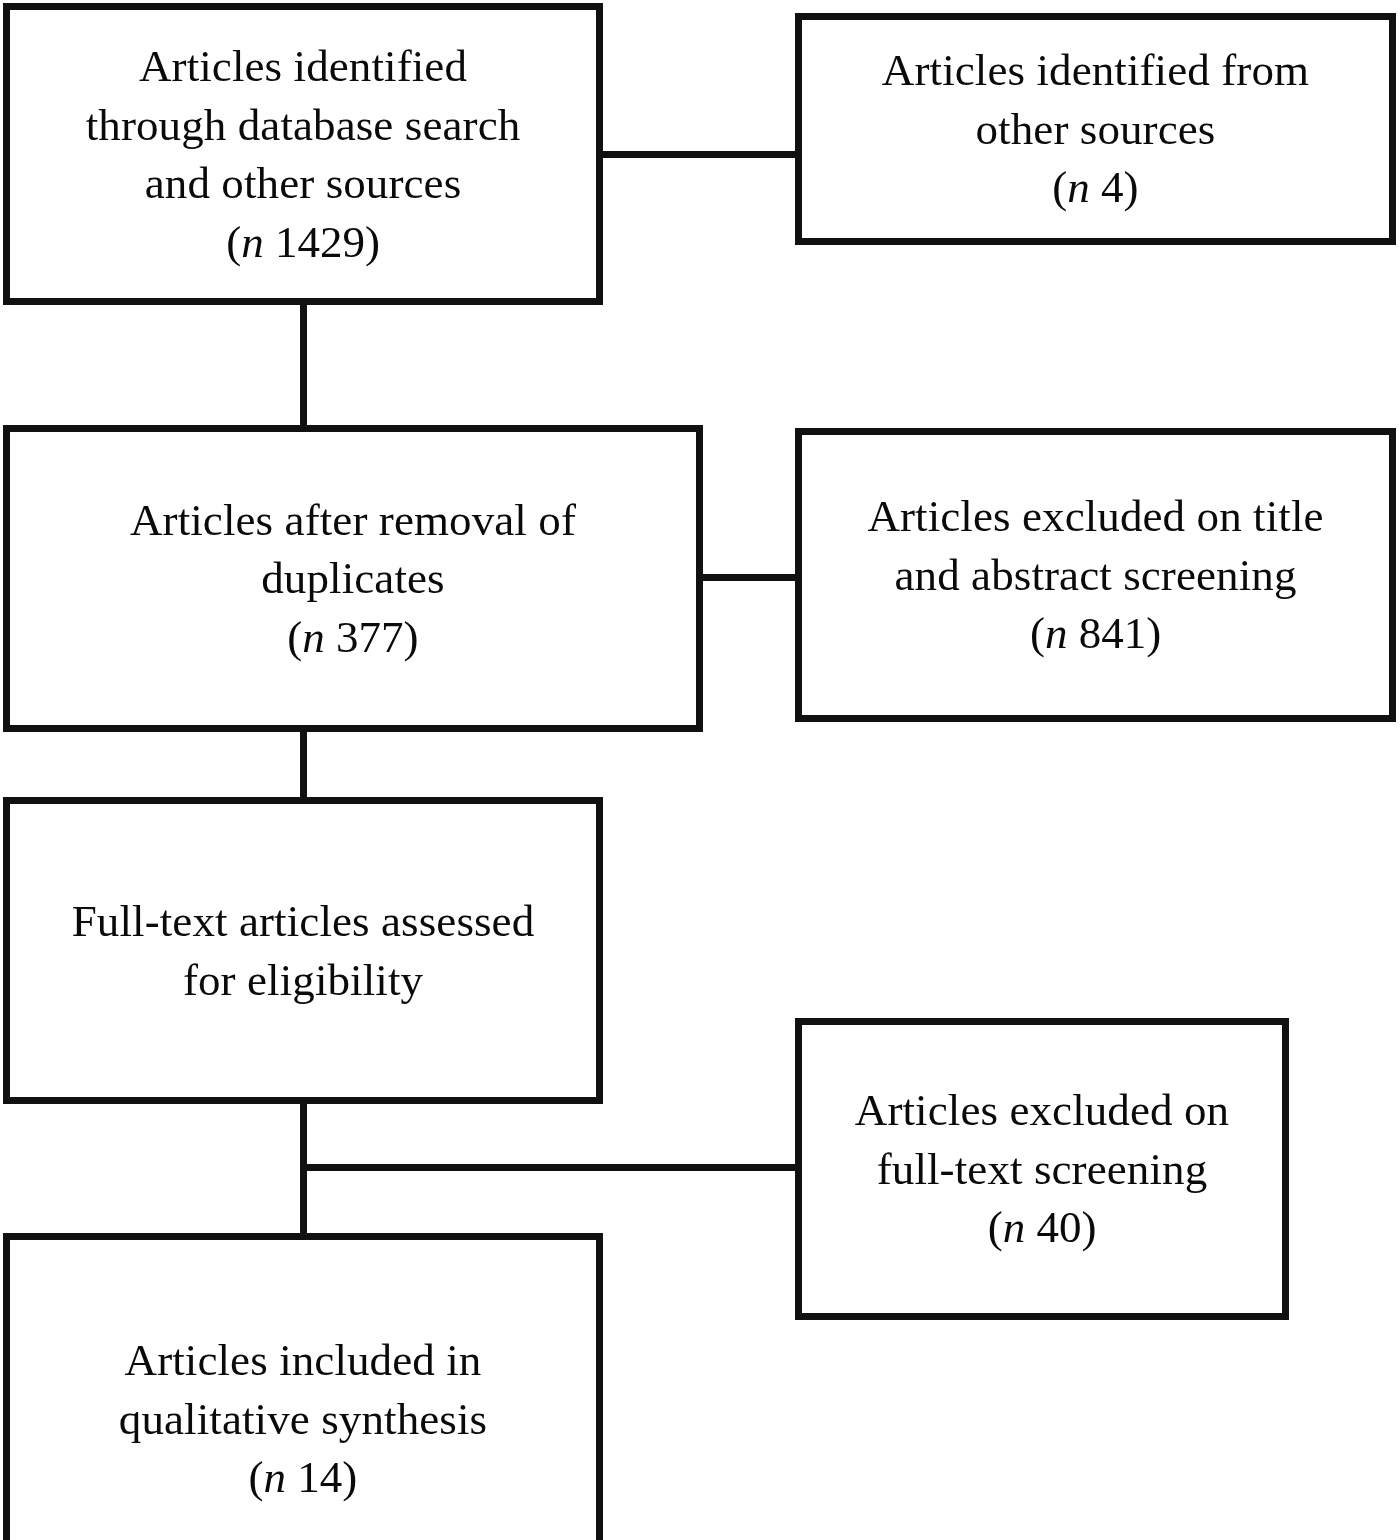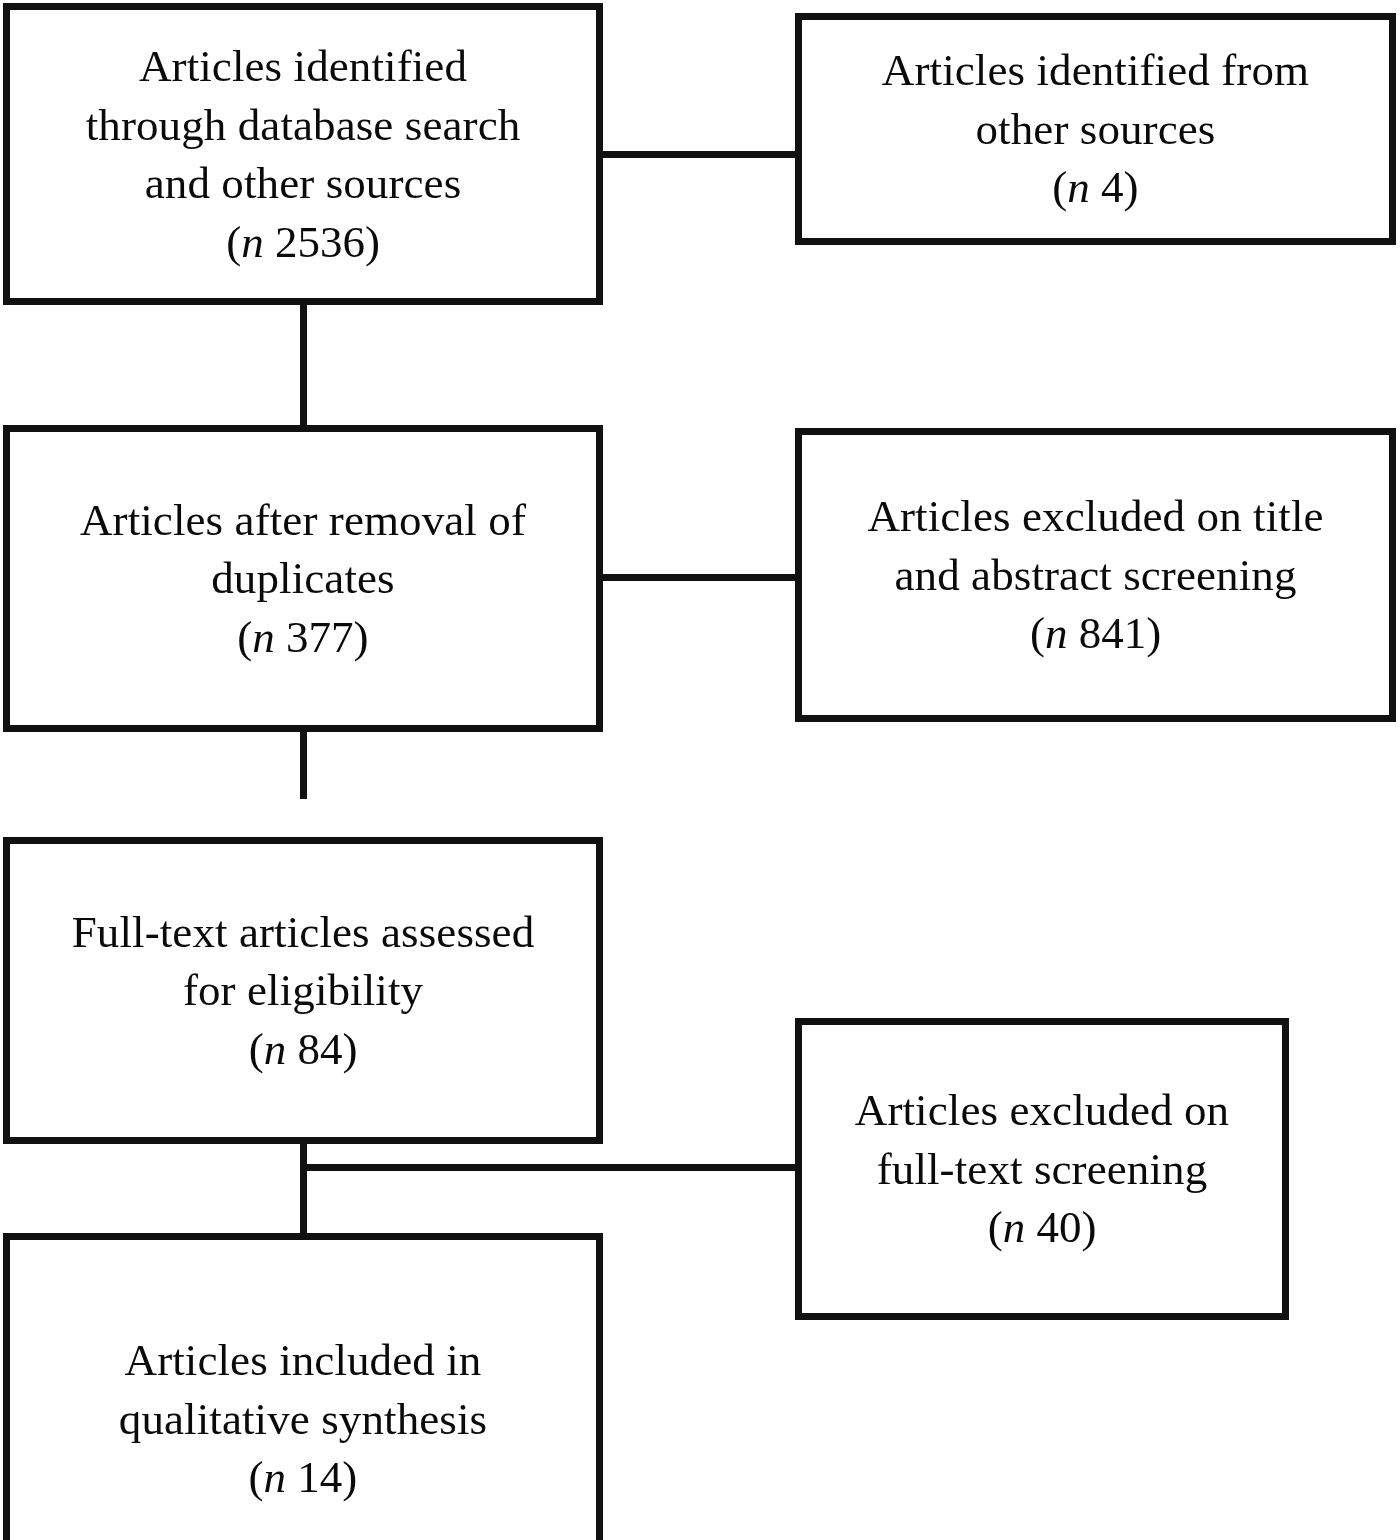--- a/index.html
+++ b/index.html
@@ -48,22 +48,22 @@
   .connector {
     position: absolute;
     background: #111111;
     z-index: 1;
   }
   .connector.h { height: 7px; }
   .connector.v { width: 7px; }
 
   
   #node-identified      { left: 3px;   top: 3px;    width: 600px; height: 302px; font-family: Liberation Serif, serif; }
-  #node-duplicates      { left: 3px;   top: 425px;  width: 600px; height: 307px; }
-  #node-fulltext        { left: 3px;   top: 797px;  width: 600px; height: 307px; margin-top: 40px; }
+  #node-duplicates      { left: 3px;   top: 425px;  width: 700px; height: 307px; }
+  #node-fulltext        { left: 3px;   top: 797px;  width: 600px; height: 307px; }
   #node-included        { left: 3px;   top: 1233px; width: 600px; height: 372px; }
 
   
   #node-other-sources   { left: 795px; top: 13px;    width: 601px; height: 232px; }
   #node-excl-title      { left: 795px; top: 428px;  width: 601px; height: 294px; }
   #node-excl-fulltext   { left: 795px; top: 1018px; width: 494px; height: 302px; }
 
   
   #conn-h-top      { left: 603px; top: 151px;  width: 194px; }
   #conn-h-mid      { left: 603px; top: 574px;  width: 194px; }
@@ -82,21 +82,21 @@
   <div class="connector h" id="conn-h-bottom"></div>
   <div class="connector v" id="conn-v-1-2"></div>
   <div class="connector v" id="conn-v-2-3"></div>
   <div class="connector v" id="conn-v-3-4"></div>
 
   <div class="node" id="node-identified">
     <div>
       <span class="node-text">Articles identified
 through database search
 and other sources</span>
-      <span class="node-count"><span>(</span><span class="n-italic">n</span><span> 2536</span><span>)</span></span>
+      <span class="node-count"><span>(</span><span class="n-italic">n</span><span> 1429</span><span>)</span></span>
     </div>
   </div>
 
   <div class="node" id="node-other-sources">
     <div>
       <span class="node-text">Articles identified from
 other sources</span>
       <span class="node-count"><span>(</span><span class="n-italic">n</span><span> 4</span><span>)</span></span>
     </div>
   </div>
@@ -114,21 +114,20 @@
       <span class="node-text">Articles excluded on title
 and abstract screening</span>
       <span class="node-count"><span>(</span><span class="n-italic">n</span><span> 841</span><span>)</span></span>
     </div>
   </div>
 
   <div class="node" id="node-fulltext">
     <div>
       <span class="node-text">Full-text articles assessed
 for eligibility</span>
-      <span class="node-count"><span>(</span><span class="n-italic">n</span><span> 84</span><span>)</span></span>
     </div>
   </div>
 
   <div class="node" id="node-excl-fulltext">
     <div>
       <span class="node-text">Articles excluded on
 full-text screening</span>
       <span class="node-count"><span>(</span><span class="n-italic">n</span><span> 40</span><span>)</span></span>
     </div>
   </div>

